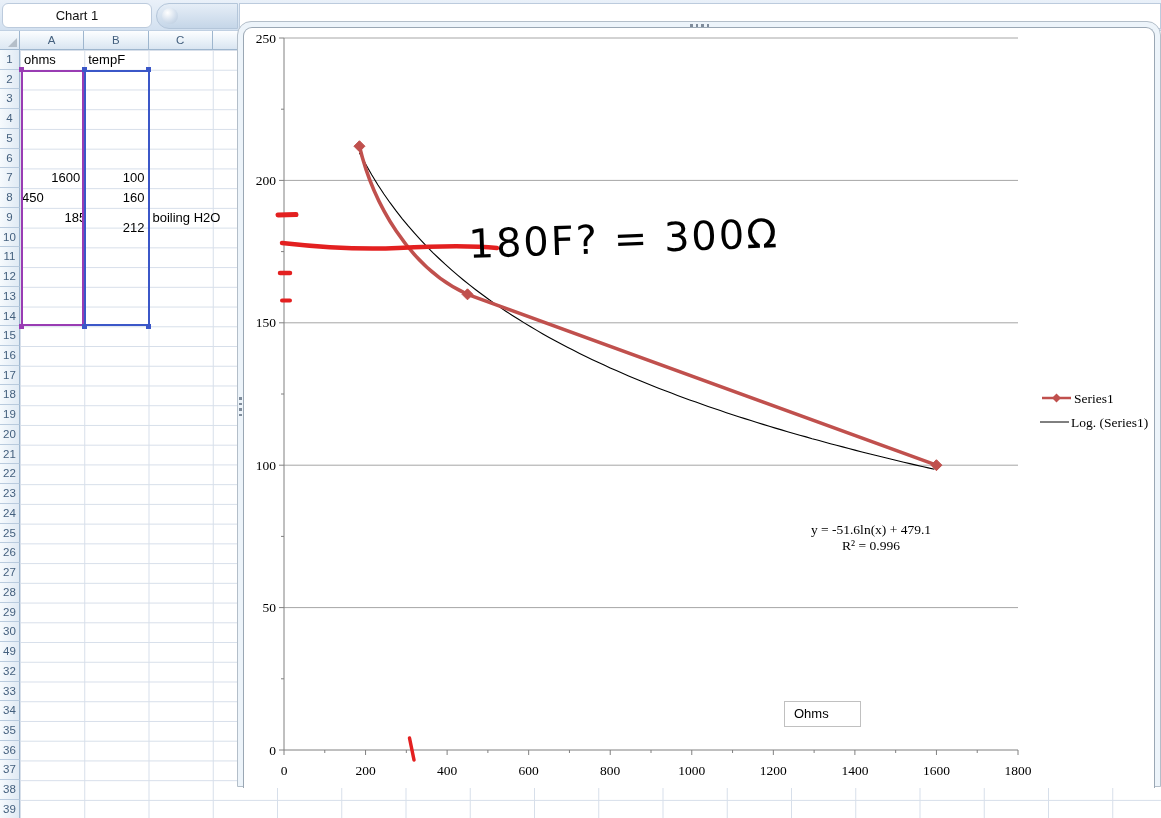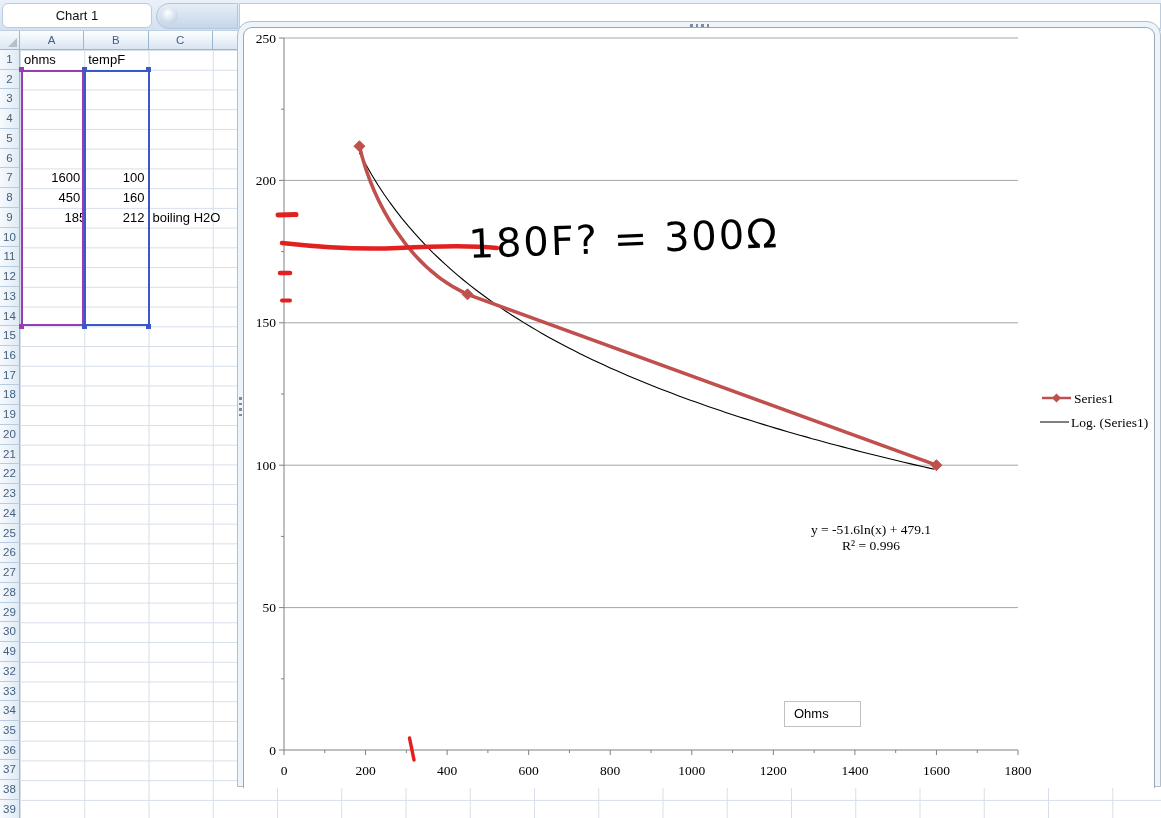--- a/index.html
+++ b/index.html
@@ -128,24 +128,24 @@
         <div class="rowheader">37</div>
         <div class="rowheader">38</div>
         <div class="rowheader">39</div>
       </div>
     <div class="gridbg"></div>
     <div id="cells">
         <div class="cellval" style="top: 19px; left: 24px;">ohms</div>
         <div class="cellval" style="top: 19px; left: 88.25px;">tempF</div>
         <div class="cellval" style="top: 137.44px; left: 22px; width: 58.25px; text-align: right;">1600</div>
         <div class="cellval" style="top: 137.44px; left: 86.25px; width: 58.25px; text-align: right;">100</div>
-        <div class="cellval" style="top: 157.18px; left: 22px; width: 58.25px; text-align: right;">450</div>
+        <div class="cellval" style="top: 157.18px; left: 22px; width: 58.25px; text-align: left;">450</div>
         <div class="cellval" style="top: 157.18px; left: 86.25px; width: 58.25px; text-align: right;">160</div>
         <div class="cellval" style="top: 176.92px; left: 22px; width: 58.25px; text-align: right; margin-left: 6px;">185</div>
-        <div class="cellval" style="top: 177px; left: 86.25px; width: 58.25px; text-align: right;">212</div>
+        <div class="cellval" style="top: 187px; left: 86.25px; width: 58.25px; text-align: right;">212</div>
         <div class="cellval" style="top: 176.92px; left: 152.5px;">boiling H2O</div>
       </div>
     <div id="rangeboxes">
         <div class="range-box rb-purple" style="left: 21px; top: 38.74px; width: 63.25px; height: 256.62px; border-color: rgb(153, 60, 179);"></div>
         <div class="range-box rb-blue" style="left: 84.25px; top: 38.74px; width: 65.25px; height: 256.62px; border-color: rgb(59, 87, 200);"></div>
         <div class="rb-handle" style="left: 18.5px; top: 36.24px; background: rgb(153, 60, 179);"></div>
         <div class="rb-handle" style="left: 18.5px; top: 292.86px; background: rgb(153, 60, 179);"></div>
         <div class="rb-handle" style="left: 81.75px; top: 36.24px; background: rgb(59, 87, 200);"></div>
         <div class="rb-handle" style="left: 146px; top: 36.24px; background: rgb(59, 87, 200);"></div>
         <div class="rb-handle" style="left: 81.75px; top: 292.86px; background: rgb(59, 87, 200);"></div>

